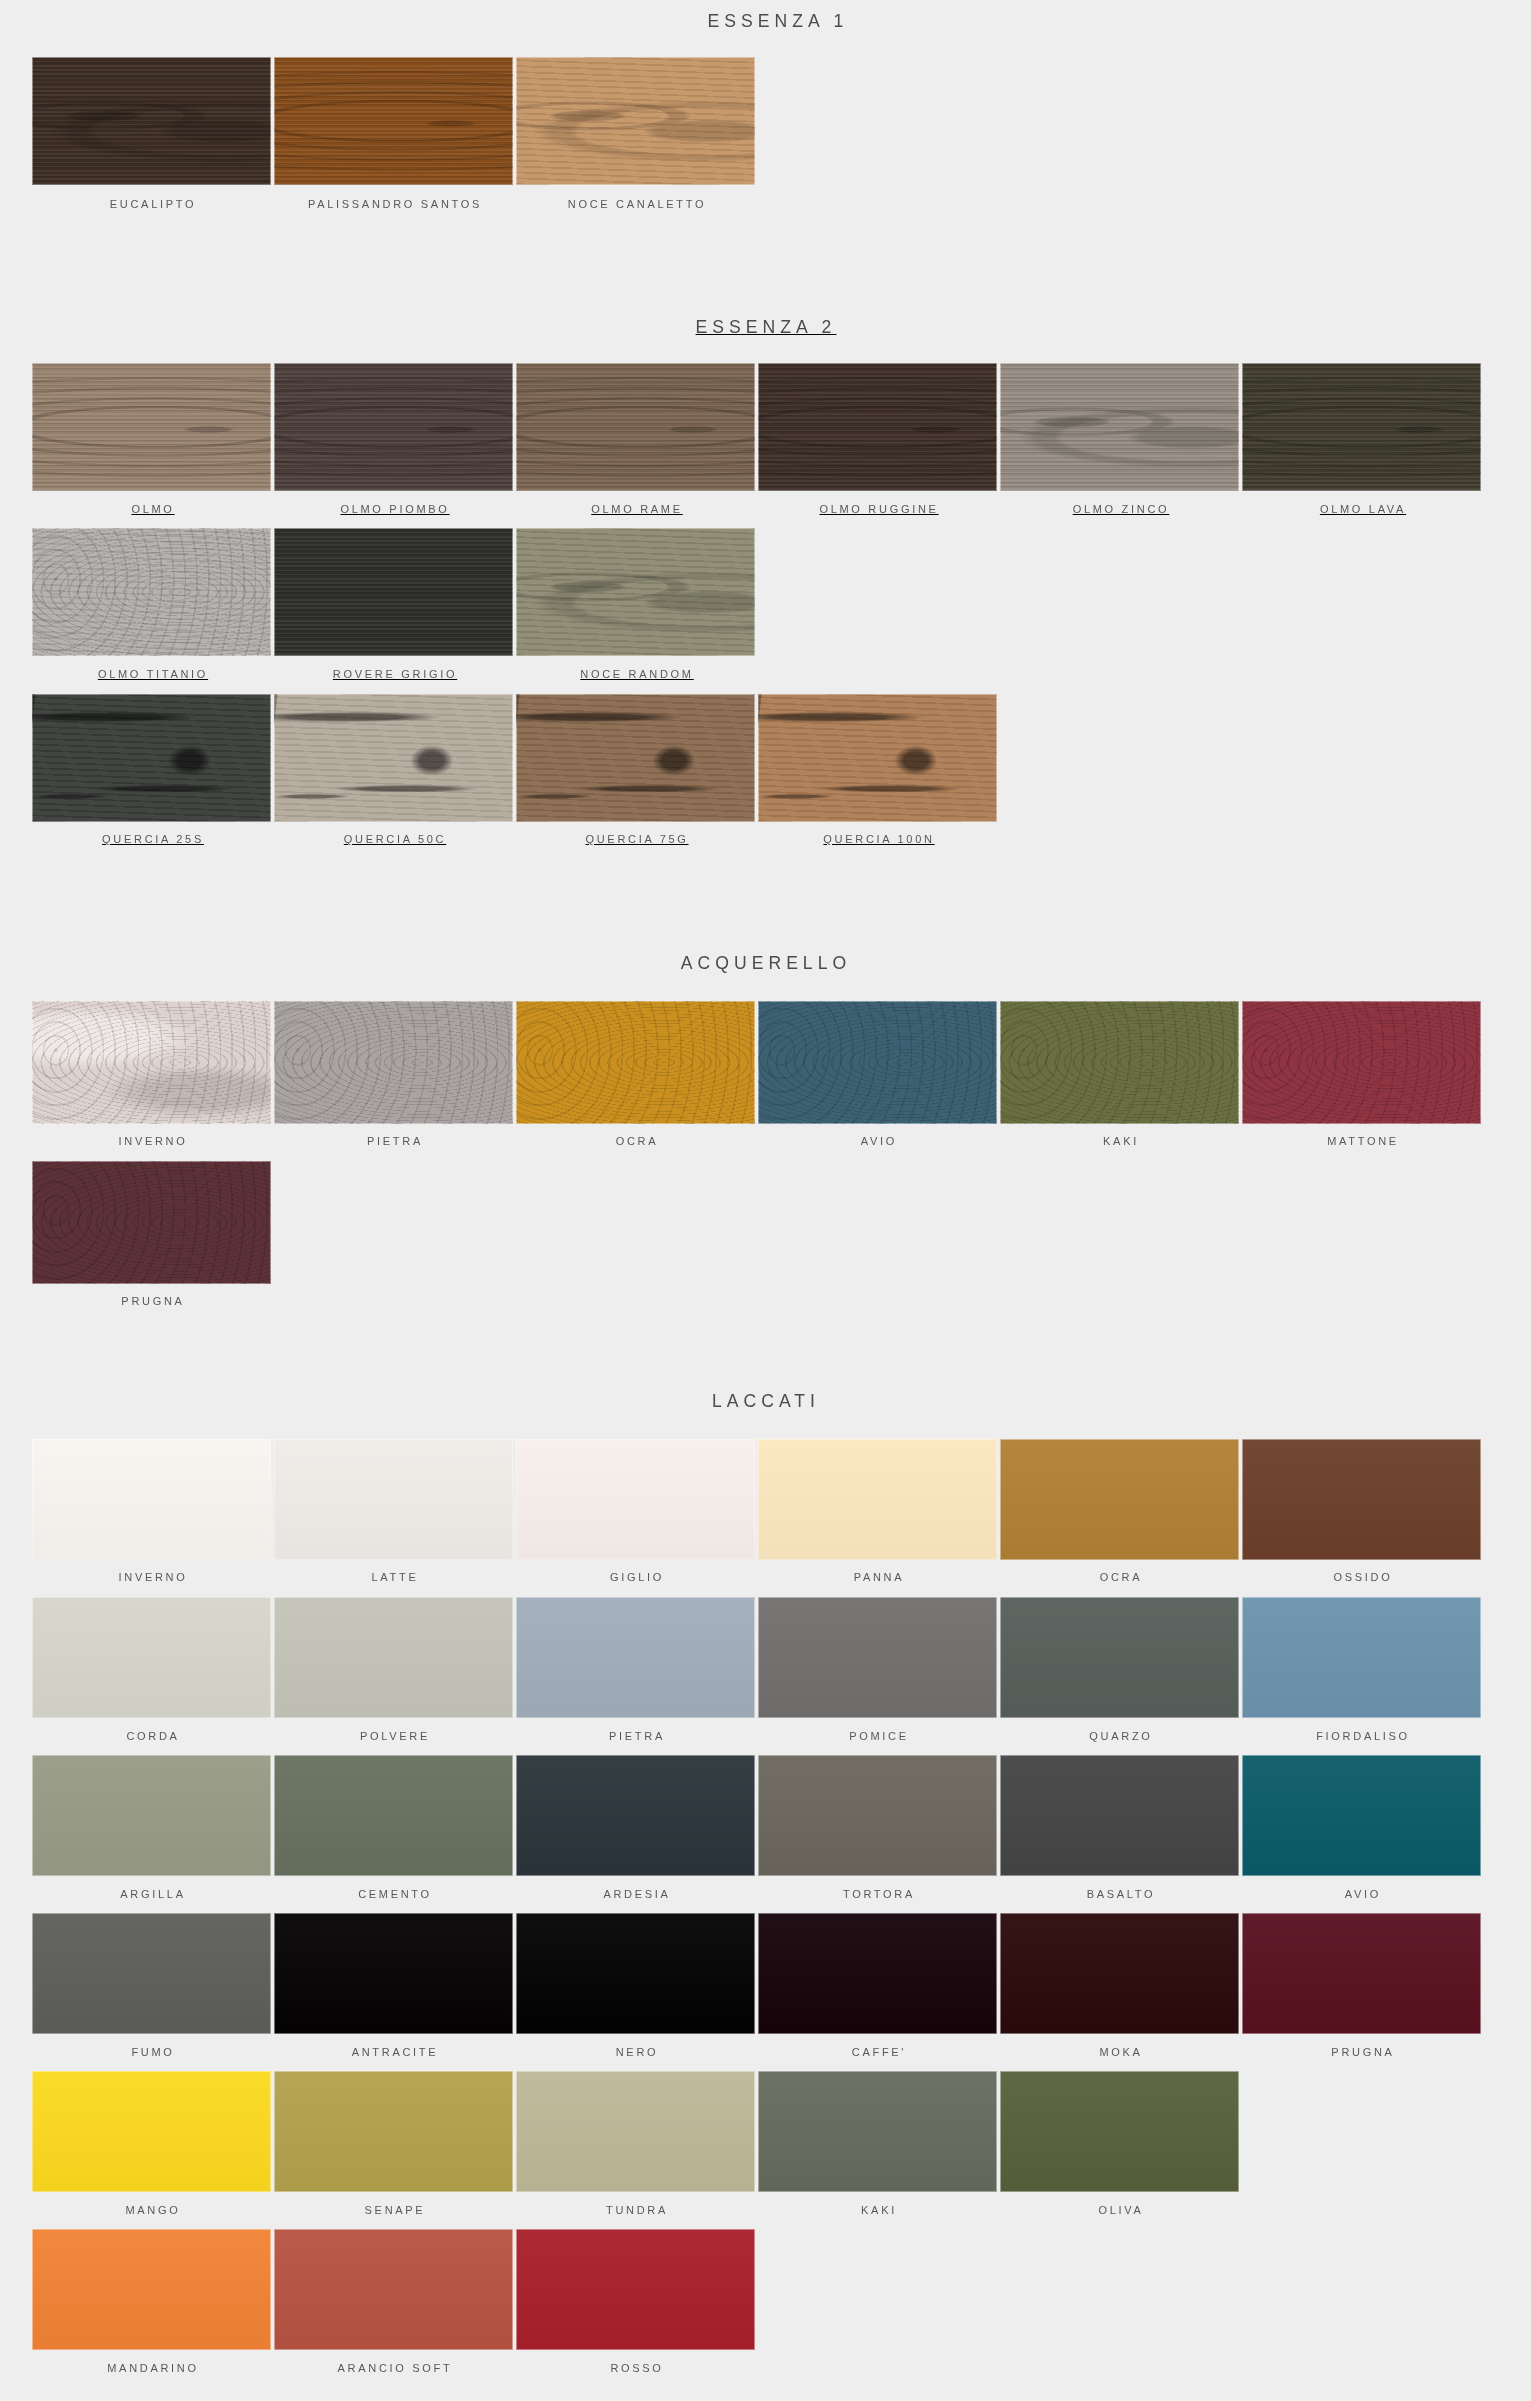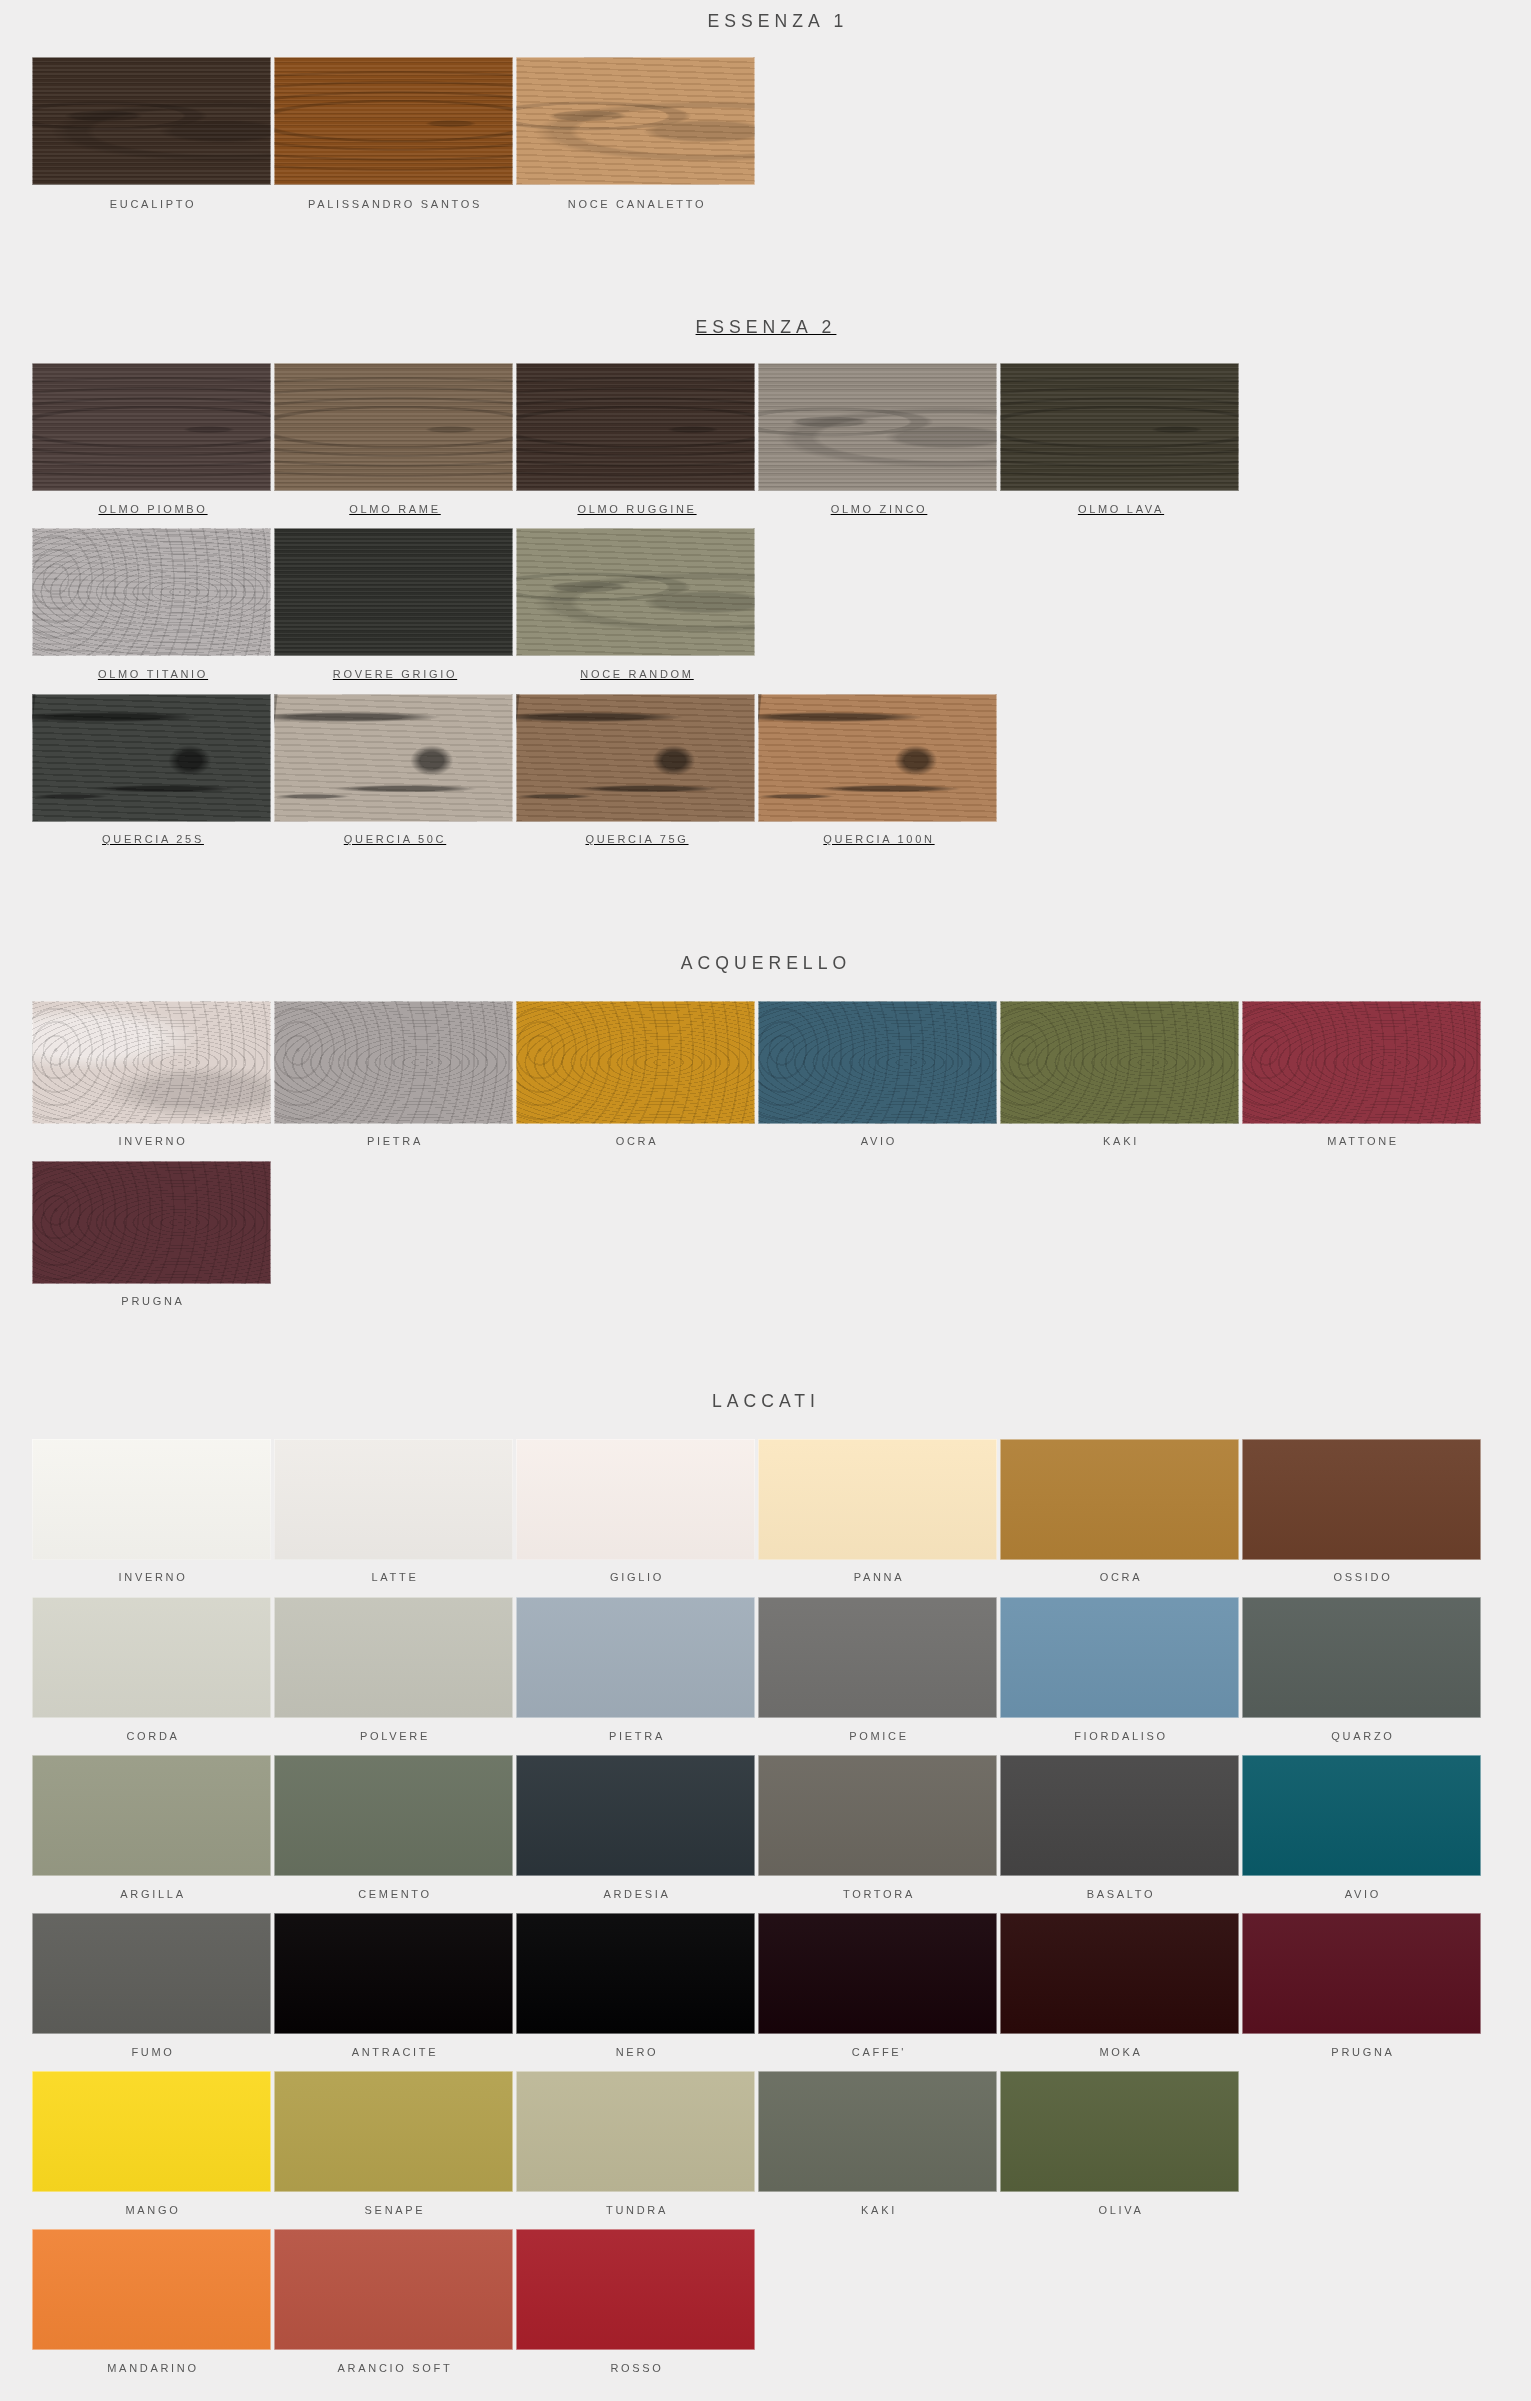--- a/index.html
+++ b/index.html
@@ -203,20 +203,24 @@
             <div class="label">NOCE CANALETTO</div>
           </div>
         </div>
       </div>
     </section>
     <section class="section" id="sec-essenza2">
       <h2 class="section-title">ESSENZA 2</h2>
       <div class="grid">
         <div class="row">
           <div class="cell">
+            <div class="chip wood grain-fine grain-arc" style="background-color: rgb(154, 131, 112);"></div>
+            <div class="label">OLMO</div>
+          </div>
+          <div class="cell">
             <div class="chip wood grain-fine grain-arc" style="background-color: rgb(78, 63, 60);"></div>
             <div class="label">OLMO PIOMBO</div>
           </div>
           <div class="cell">
             <div class="chip wood grain-fine grain-arc" style="background-color: rgb(123, 102, 81);"></div>
             <div class="label">OLMO RAME</div>
           </div>
           <div class="cell">
             <div class="chip wood grain-fine grain-arc" style="background-color: rgb(63, 48, 41);"></div>
             <div class="label">OLMO RUGGINE</div>
@@ -341,26 +345,26 @@
           </div>
           <div class="cell">
             <div class="chip flat" style="background-color: rgb(160, 173, 185);"></div>
             <div class="label">PIETRA</div>
           </div>
           <div class="cell">
             <div class="chip flat" style="background-color: rgb(112, 111, 109);"></div>
             <div class="label">POMICE</div>
           </div>
           <div class="cell">
+            <div class="chip flat" style="background-color: rgb(86, 94, 90);"></div>
+            <div class="label">QUARZO</div>
+          </div>
+          <div class="cell">
             <div class="chip flat" style="background-color: rgb(107, 146, 173);"></div>
             <div class="label">FIORDALISO</div>
-          </div>
-          <div class="cell">
-            <div class="chip flat" style="background-color: rgb(86, 94, 90);"></div>
-            <div class="label">QUARZO</div>
           </div>
         </div>
         <div class="row">
           <div class="cell">
             <div class="chip flat" style="background-color: rgb(151, 154, 132);"></div>
             <div class="label">ARGILLA</div>
           </div>
           <div class="cell">
             <div class="chip flat" style="background-color: rgb(103, 112, 95);"></div>
             <div class="label">CEMENTO</div>

